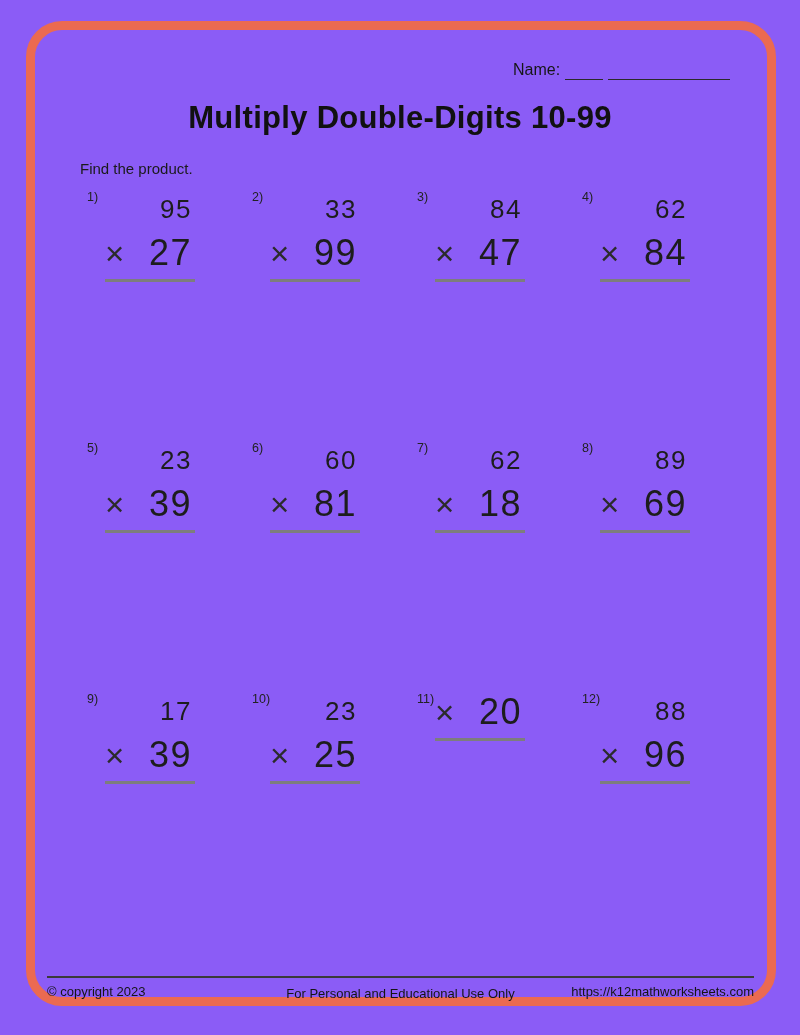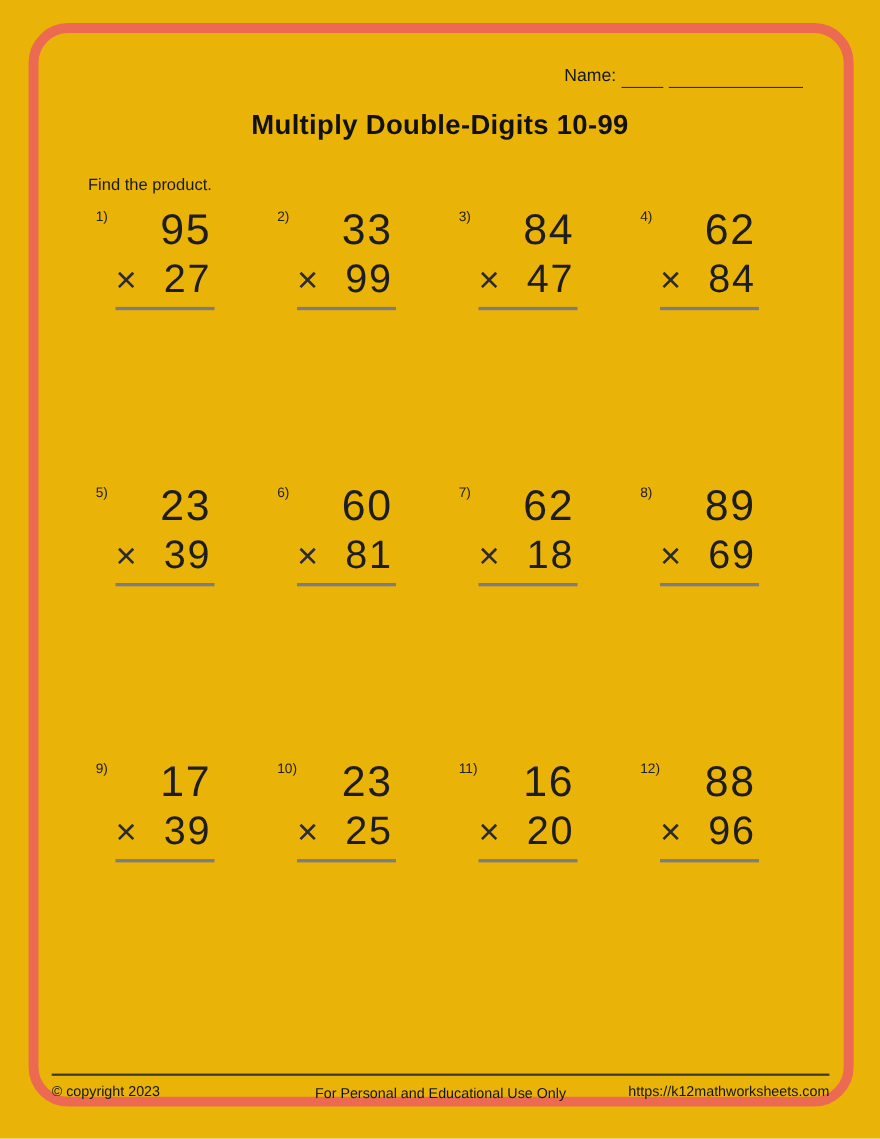--- a/index.html
+++ b/index.html
@@ -5,21 +5,21 @@
   :root { --frame-color:#EB6A51; --rule-color:#7D7D7D; --ink:#1D1D1D; }
   * { margin:0; padding:0; box-sizing:border-box; }
   html,body { background:#ffffff; }
   body {
     width:800px; height:1035px;
     font-family:"Liberation Sans", sans-serif;
     color:var(--ink);
     position:relative;
     overflow:hidden;
   }
-  .sheet { position:relative; width:800px; height:1035px; background:#eab308; }
+  .sheet { position:relative; width:800px; height:1035px; background:#8b5cf6; }
 
   .frame {
     position:absolute; left:26px; top:21px;
     width:750px; height:985px;
     border:9px solid var(--frame-color);
     border-radius:36px;
   }
 
   .name-block {
     position:absolute; top:60px; left:513px;
@@ -27,21 +27,21 @@
     font-size:16px; color:#161616;
   }
   .name-label { line-height:20px; }
   .nline { display:inline-block; border-bottom:1.6px solid #2a2a2a; height:20px; }
   .nline.seg1 { width:38px; }
   .nline.seg2 { width:122px; }
 
   .title {
     position:absolute; top:100px; left:0; width:800px;
     text-align:center;
-    font-size:25px; font-weight:700; letter-spacing:0.3px;
+    font-size:31px; font-weight:700; letter-spacing:0.3px;
     color:#111111;
   }
 
   .instruction {
     position:absolute; top:160px; left:80px;
     font-size:15px; color:#1a1a1a;
   }
 
   .grid {
     position:absolute; top:188px; left:85px;
@@ -49,21 +49,21 @@
     grid-template-columns:repeat(4, 110px);
     column-gap:55px;
     grid-auto-rows:102px;
     row-gap:149px;
   }
 
   .problem { position:relative; width:110px; height:102px; }
   .pnum { position:absolute; top:2px; left:2px; font-size:12.5px; color:#222; }
   .work { position:absolute; left:20px; top:0; width:90px; }
   .op-top {
-    font-size:39px; line-height:43px; text-align:right;
+    font-size:26px; line-height:43px; text-align:right;
     padding-right:3px; letter-spacing:1.5px; color:var(--ink);
   }
   .op-bottom {
     display:flex; justify-content:space-between; align-items:baseline;
     font-size:36px; line-height:43px; color:var(--ink);
   }
   .times { font-size:33px; color:#2b2b2b; }
   .op2 { padding-right:3px; letter-spacing:1.5px; }
   .rule { margin-top:4px; border-top:3px solid var(--rule-color); width:100%; }
 
@@ -214,21 +214,20 @@
           <span class="times">×</span>
           <span class="op2">25</span>
         </div>
         <div class="rule"></div>
       </div>
     </div>
 
     <div class="problem">
       <span class="pnum">11)</span>
       <div class="work">
-        <div class="op-top">16</div>
         <div class="op-bottom">
           <span class="times">×</span>
           <span class="op2">20</span>
         </div>
         <div class="rule"></div>
       </div>
     </div>
 
     <div class="problem">
       <span class="pnum">12)</span>

